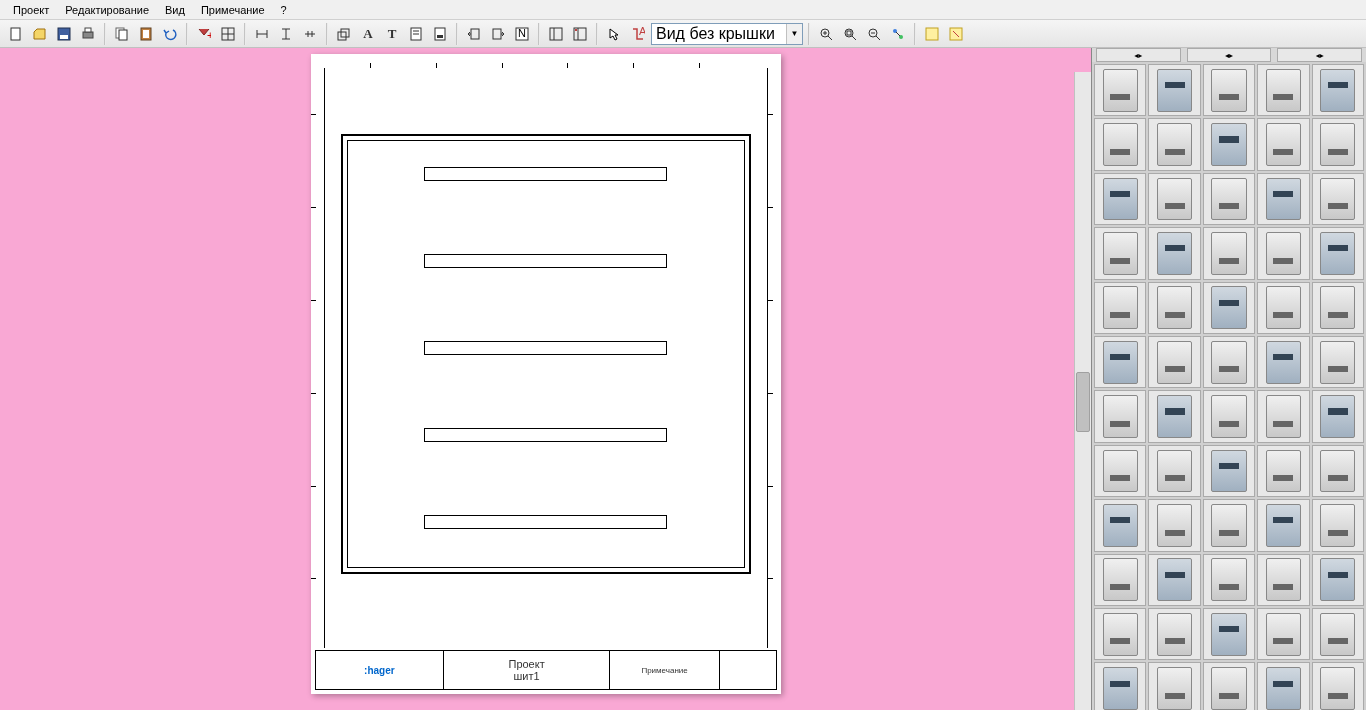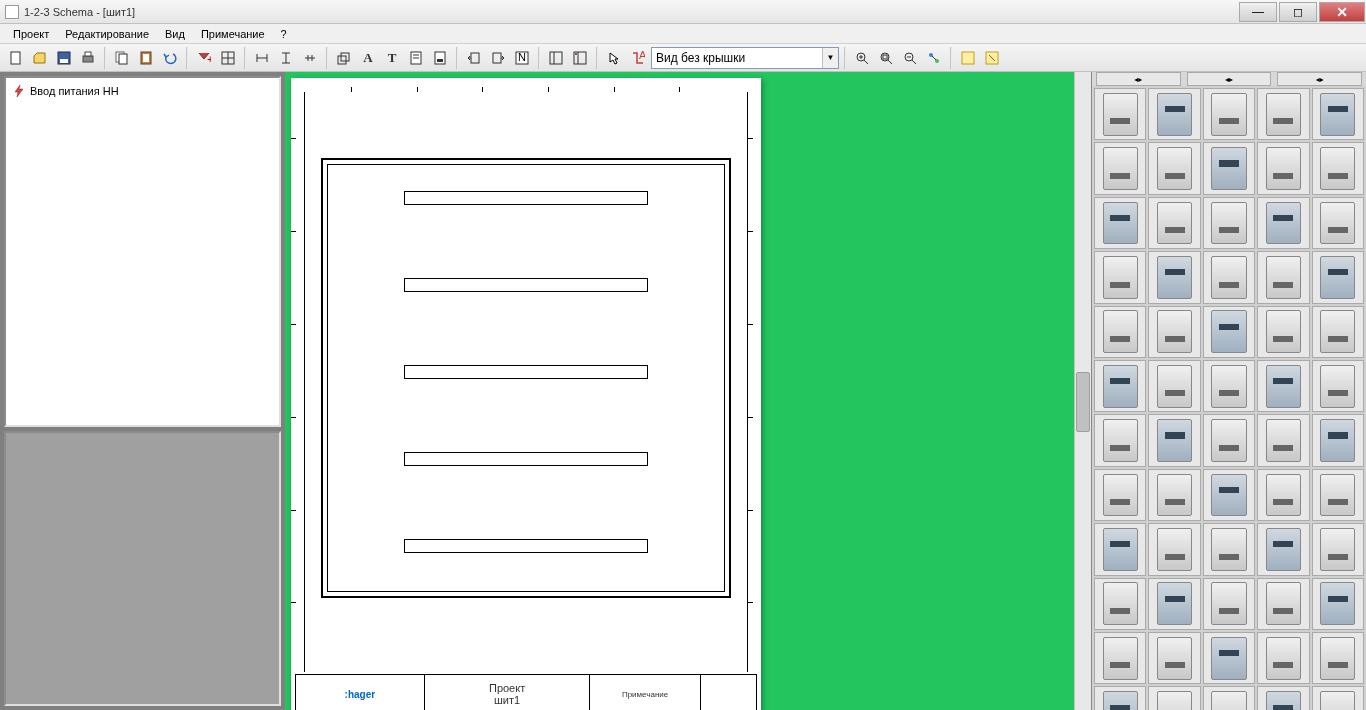--- a/index.html
+++ b/index.html
@@ -17,33 +17,33 @@
 
 
 .menubar { height: 20px; background: #f0f0f0; border-bottom: 1px solid #d0d0d0; display: flex; align-items: center; padding-left: 5px; }
 .menubar .mitem { padding: 2px 8px; color: #000; cursor: default; }
 
 
 .toolbar { height: 28px; background: linear-gradient(#f5f5f5,#e5e5e5); border-bottom: 1px solid #c0c0c0; display: flex; align-items: center; padding: 0 5px; gap: 2px; }
 .tbtn { width: 22px; height: 22px; border: 1px solid transparent; display: flex; align-items: center; justify-content: center; font-size: 11px; color: #333; cursor: default; }
 .tsep { width: 2px; height: 22px; margin: 0 3px; background: linear-gradient(to right,#b0b0b0,#fff); }
 .viewdrop { display: flex; align-items: center; border: 1px solid #7f9db9; background: #fff; height: 22px; }
-.viewdrop input { border: none; outline: none; padding: 0 4px; width: 170px; font-size: 12px; }
+.viewdrop input { border: none; outline: none; padding: 0 4px; width: 134px; font-size: 16px; }
 .viewdrop .arrow { width: 16px; height: 20px; background: #f0f0f0; border-left: 1px solid #c0c0c0; display: flex; align-items: center; justify-content: center; font-size: 8px; }
 
 
 .workspace { flex: 1; display: flex; background: #808080; overflow: hidden; }
 .leftpanel { width: 285px; display: flex; flex-direction: column; background: #808080; padding: 4px; gap: 4px; }
 .tree { flex: 1; background: #fff; border: 2px inset #e0e0e0; padding: 4px; }
 .tree .node { display: flex; align-items: center; gap: 4px; padding: 2px; }
 .bolt { width: 14px; height: 14px; display: inline-flex; align-items: center; justify-content: center; }
 .bolt svg { width: 12px; height: 12px; }
 .preview { height: 275px; background: #a0a0a0; border: 2px inset #e0e0e0; }
 
-.canvas { flex: 1; background: #22c55e; display: flex; justify-content: flex-start; padding: 6px; overflow: auto; }
+.canvas { flex: 1; background: #f9a8d4; display: flex; justify-content: center; padding: 6px; overflow: auto; }
 .page { width: 470px; height: 640px; background: #fff; box-shadow: 2px 2px 6px rgba(0,0,0,.3); position: relative; }
 .ruler-v-l { position: absolute; left: 0; top: 14px; bottom: 46px; width: 14px; border-right: 1px solid #000; }
 .ruler-v-r { position: absolute; right: 0; top: 14px; bottom: 46px; width: 14px; border-left: 1px solid #000; }
 .ticks-h { position: absolute; top: 0; left: 16px; right: 16px; height: 14px; }
 .tick-h { position: absolute; bottom: 0; width: 1px; height: 5px; background: #000; }
 .tick-v { position: absolute; right: 0; width: 5px; height: 1px; background: #000; left: 0; }
 .enclframe { position: absolute; left: 30px; right: 30px; top: 80px; bottom: 120px; border: 2px solid #000; }
 .enclframe::after { content: ""; position: absolute; inset: 4px; border: 1px solid #000; }
 .rail { position: absolute; left: 20%; right: 20%; height: 14px; border: 1px solid #000; background: #fff; }
 .titleblock { position: absolute; left: 4px; right: 4px; bottom: 4px; height: 40px; border: 1px solid #000; display: flex; }
@@ -60,27 +60,20 @@
 .pitem .comp.c2::after { background: #334455; top: 30%; }
 
 .scrollbar-v { position: absolute; right: 275px; top: 72px; bottom: 0; width: 17px; background: #e8e8e8; border-left: 1px solid #c0c0c0; }
 .scrollbar-thumb { position: absolute; left: 1px; right: 1px; top: 300px; height: 60px; background: #c0c0c0; border: 1px solid #a0a0a0; border-radius: 2px; }
 </style>
 </head>
 <body>
 
 <div class="window">
 
-  <div class="titlebar">
-    <div class="icon"></div>
-    <span class="title">1-2-3 Schema - [шит1]</span>
-    <div class="wbtn">—</div>
-    <div class="wbtn">◻</div>
-    <div class="wbtn close">✕</div>
-  </div>
 
   <div class="menubar">
     <div class="mitem">Проект</div>
     <div class="mitem">Редактирование</div>
     <div class="mitem">Вид</div>
     <div class="mitem">Примечание</div>
     <div class="mitem">?</div>
   </div>
 
   <div class="toolbar">
@@ -273,33 +266,20 @@
       </div>
     <div class="tbtn">
         <svg width="14" height="14">
           <rect x="1" y="1" width="12" height="12" fill="#fff0a0" stroke="#c0a020"></rect>
           <line x1="4" y1="4" x2="10" y2="10" stroke="#c04040"></line>
         </svg>
       </div>
   </div>
 
   <div class="workspace">
-    <div class="leftpanel">
-      <div class="tree">
-        <div class="node">
-          <span class="bolt">
-            <svg viewBox="0 0 12 12">
-                <path d="M7 0 L2 7 L5 7 L4 12 L10 4 L6 4 Z" fill="#e04040" stroke="#802020" stroke-width="0.5"></path>
-              </svg>
-          </span>
-          <span>Ввод питания НН</span>
-        </div>
-      </div>
-      <div class="preview"></div>
-    </div>
 
     <div class="canvas">
       <div class="page">
         <div class="ruler-v-l">
           <div class="tick-v" style="top:8%"></div>
             <div class="tick-v" style="top:24%"></div>
             <div class="tick-v" style="top:40%"></div>
             <div class="tick-v" style="top:56%"></div>
             <div class="tick-v" style="top:72%"></div>
             <div class="tick-v" style="top:88%"></div>

